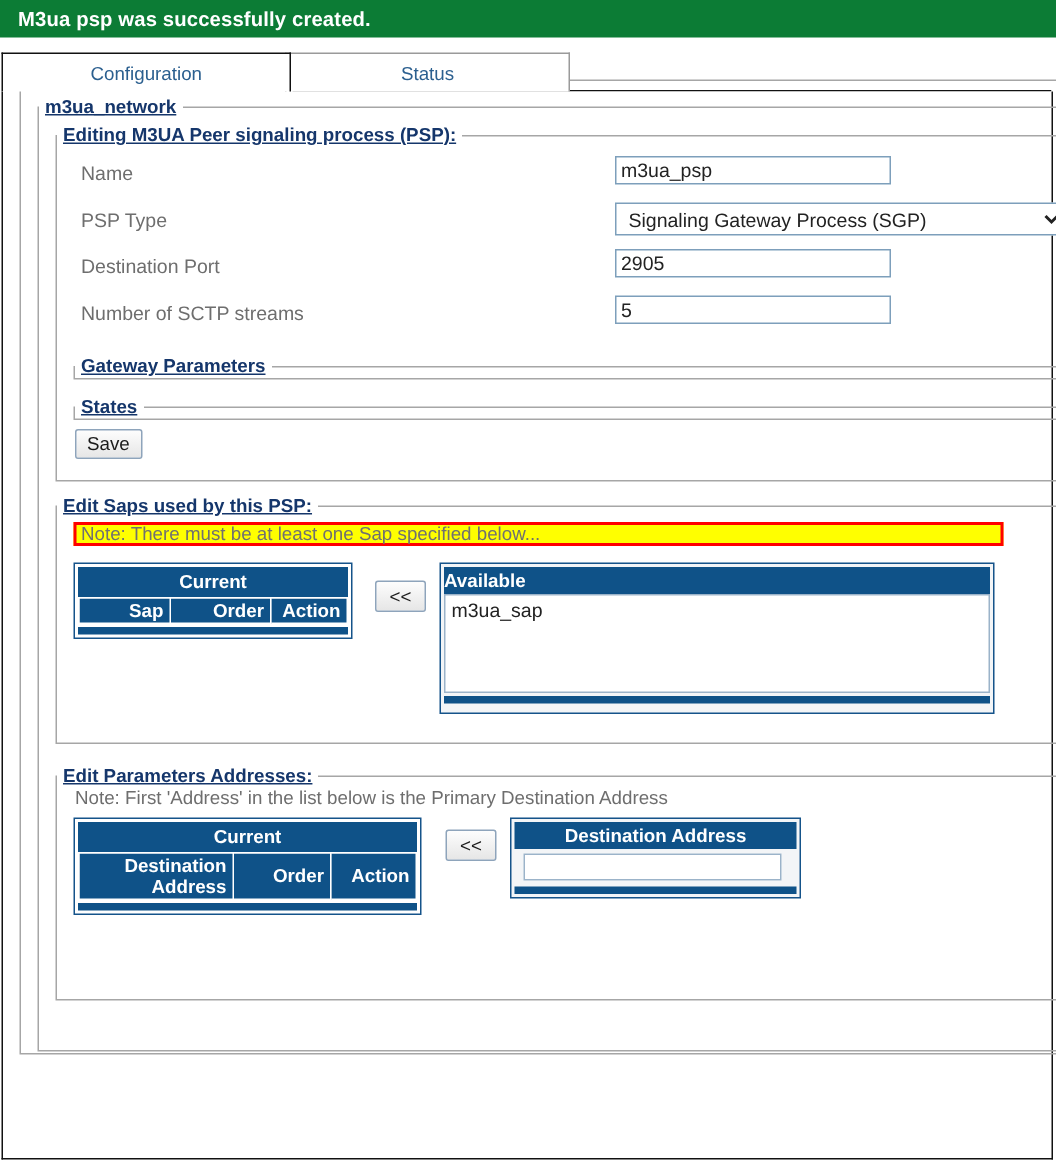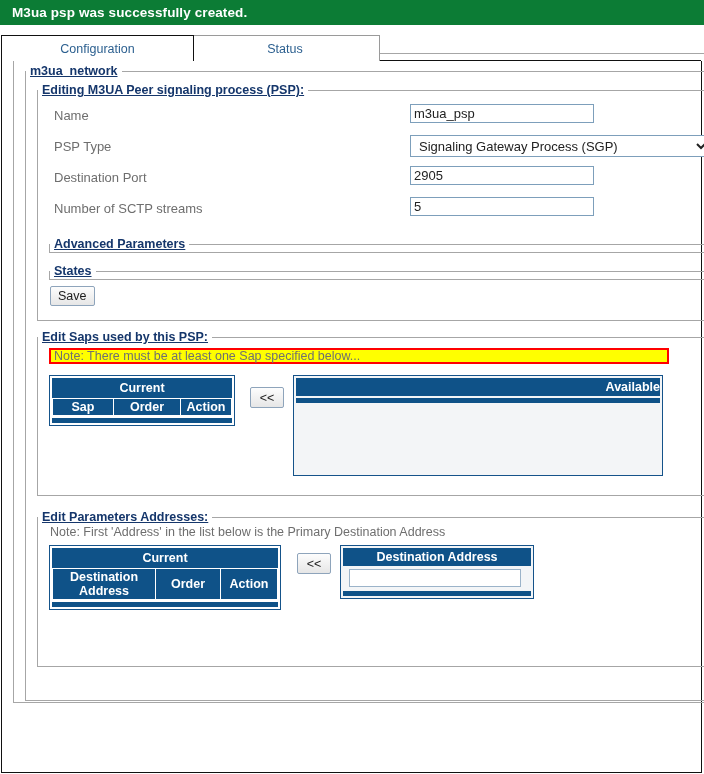--- a/index.html
+++ b/index.html
@@ -181,21 +181,21 @@
   .tbl th {
     background: #0f5288;
     color: #ffffff;
     font-size: 12.5px;
     font-weight: bold;
     border: 1px solid #ffffff;
     padding: 1px 4px;
     text-align: center;
     white-space: normal;
   }
-  .tbl th.leftish { text-align: center; }
+  .tbl th.leftish { text-align: right; }
   .tbl caption {
     background: #0f5288;
     color: #fff;
     font-size: 12.5px;
     font-weight: bold;
     padding: 2px 0;
     border: 1px solid #0f5288;
   }
   .footbar { height: 5px; background: #0f5288; margin-top: 2px; }
 
@@ -287,21 +287,21 @@
         </div>
 
         <div class="formrow">
           <span class="flabel">Number of SCTP streams</span>
           <span class="field">
             <input class="txt" type="text" value="5" style="">
           </span>
         </div>
 
         <fieldset class="fs-adv">
-          <legend>Advanced Parameters</legend>
+          <legend>Gateway Parameters</legend>
         </fieldset>
 
         <fieldset class="fs-sts">
           <legend>States</legend>
         </fieldset>
 
         <button class="btn savebtn">Save</button>
       </fieldset>
 
       <fieldset class="fs-saps">
@@ -326,21 +326,24 @@
                 </thead>
               </table>
               <div class="footbar"></div>
             </div>
           </div>
 
           <button class="btn arrowbtn" style="left:212px; top:16px;">&lt;&lt;</button>
 
           <div class="panel panel-bg" style="left:255px; top:4px; width:370px; height:101px;">
             <div class="panel-inner">
-              <div style="background:#0f5288;color:#fff;font-size:12.5px;font-weight:bold;text-align:right;padding:2px 0;">Available</div>
+              <div style="background:#0f5288;color:#fff;font-size:12.5px;font-weight:bold;text-align:left;padding:2px 0;">Available</div>
+              <div class="listbox">
+                <div class="listopt">m3ua_sap</div>
+              </div>
               <div class="footbar"></div>
             </div>
           </div>
 
         </div>
       </fieldset>
 
       <fieldset class="fs-dest">
         <legend>Edit Parameters Addresses:</legend>
 

